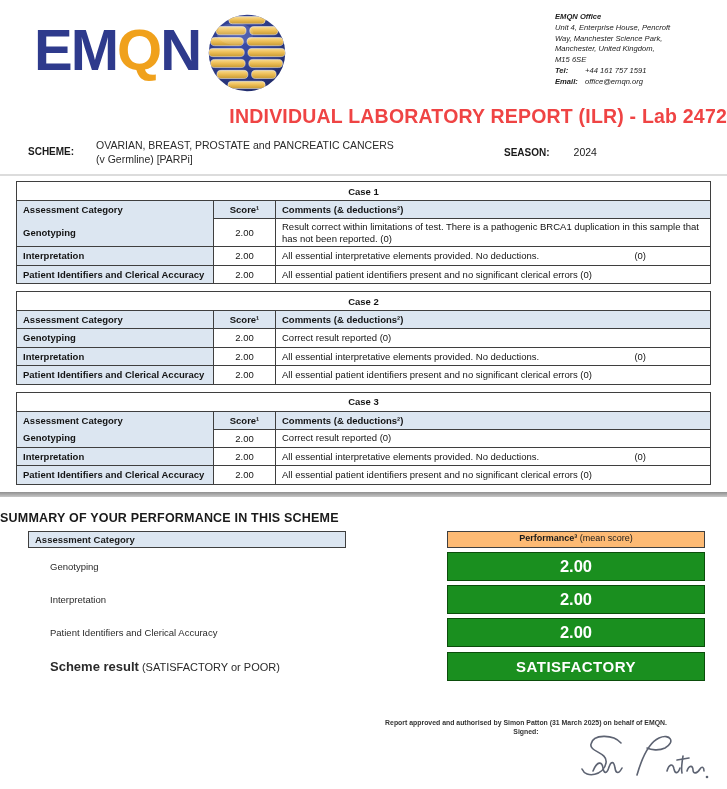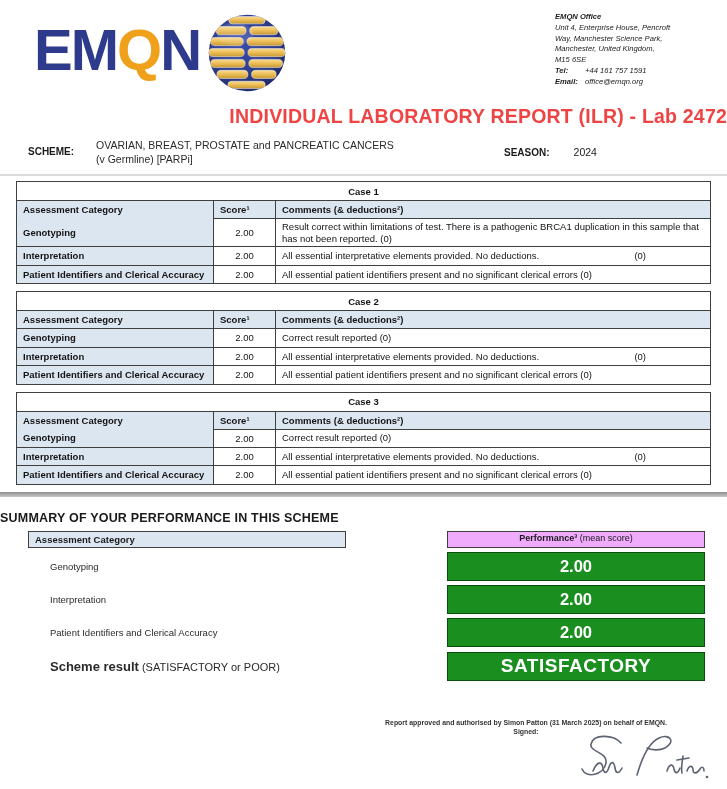--- a/index.html
+++ b/index.html
@@ -31,46 +31,46 @@
   .scheme-value { width:360px; line-height:13.5px; color:#2a2a2a; }
   .season { margin-left:48px; padding-top:7px; }
   .season .lbl { font-weight:bold; font-size:10px; margin-right:24px; }
   .thin-rule { height:2px; background:#dcdcdc; margin-top:8px; }
 
   
   .case-table { width:695px; margin:5px 17px 7px 16px; border-collapse:collapse; font-size:9.5px; color:#141414; }
   .case-table th, .case-table td { border:1px solid #3f3f3f; padding:2px 6px; vertical-align:middle; }
   .case-table .case-title-cell { font-weight:bold; padding:3.5px 8px; background:#ffffff; }
   .case-table .head-row th { background:#dce6f1; text-align:left; font-weight:bold; padding:3px 6px; }
-  .case-table .head-row th.score-h { text-align:left; }
+  .case-table .head-row th.score-h { text-align:center; }
   .case-table td.cat { background:#dce6f1; font-weight:bold; width:197px; line-height:11.5px; padding:3px 6px; }
   .case-table td.score { width:62px; text-align:center; }
   .case-table td.comment { line-height:11.5px; }
   .case-table td.comment .cwrap { display:flex; justify-content:space-between; }
   .case-table td.comment .ded { padding-right:58px; white-space:nowrap; }
   .case-table.merged-first thead th.cat-h { border-bottom-style:hidden; }
   .case-table.merged-first tbody tr:first-child td.cat { border-top-style:hidden; }
 
   
   .big-divider { height:5px; margin-top:3px; background:linear-gradient(#8f8f8f,#c7c7c7); }
 
   
   .summary-title { text-align:left; font-weight:bold; font-size:12.5px; margin-top:14px; letter-spacing:0.2px; }
   .summary-head { display:flex; justify-content:space-between; margin:6px 22px 0 28px; }
   .sum-cat-head { width:318px; background:#dce6f1; border:1.2px solid #3f3f3f; font-weight:bold; font-size:9.5px; padding:2px 6px; }
-  .sum-perf-head { width:258px; background:#f0abfc; border:1.5px solid #3f3f3f; text-align:center; font-size:9px; padding:1.5px 2px; }
+  .sum-perf-head { width:258px; background:#fdba74; border:1.5px solid #3f3f3f; text-align:center; font-size:9px; padding:1.5px 2px; }
   .sum-perf-head .b { font-weight:bold; }
   .summary-row { display:flex; justify-content:space-between; align-items:center; margin:4px 22px 0 28px; }
   .summary-row .cat { padding-left:22px; font-size:9.5px; color:#2a2a2a; }
   .green-box { width:258px; height:29px; background:#1a8f1f; border:1.2px solid #0b4d0b; color:#ffffff;
                font-weight:bold; font-size:16.5px; display:flex; align-items:center; justify-content:center; }
   .result-row { margin-top:5px; }
   .result-row .cat { font-size:11px; }
   .result-row .cat .b { font-weight:bold; font-size:13px; }
-  .green-box.result { font-size:19px; letter-spacing:0.5px; }
+  .green-box.result { font-size:15px; letter-spacing:0.5px; }
 
   
   .footer { position:absolute; right:16px; top:718px; width:370px; text-align:center; font-size:6.9px; font-weight:bold; color:#333; line-height:9px; }
   .signature { position:absolute; right:18px; top:733px; width:132px; height:56px; }
 </style>
 </head>
 <body>
 
 <div class="header">
   <div class="logo">

